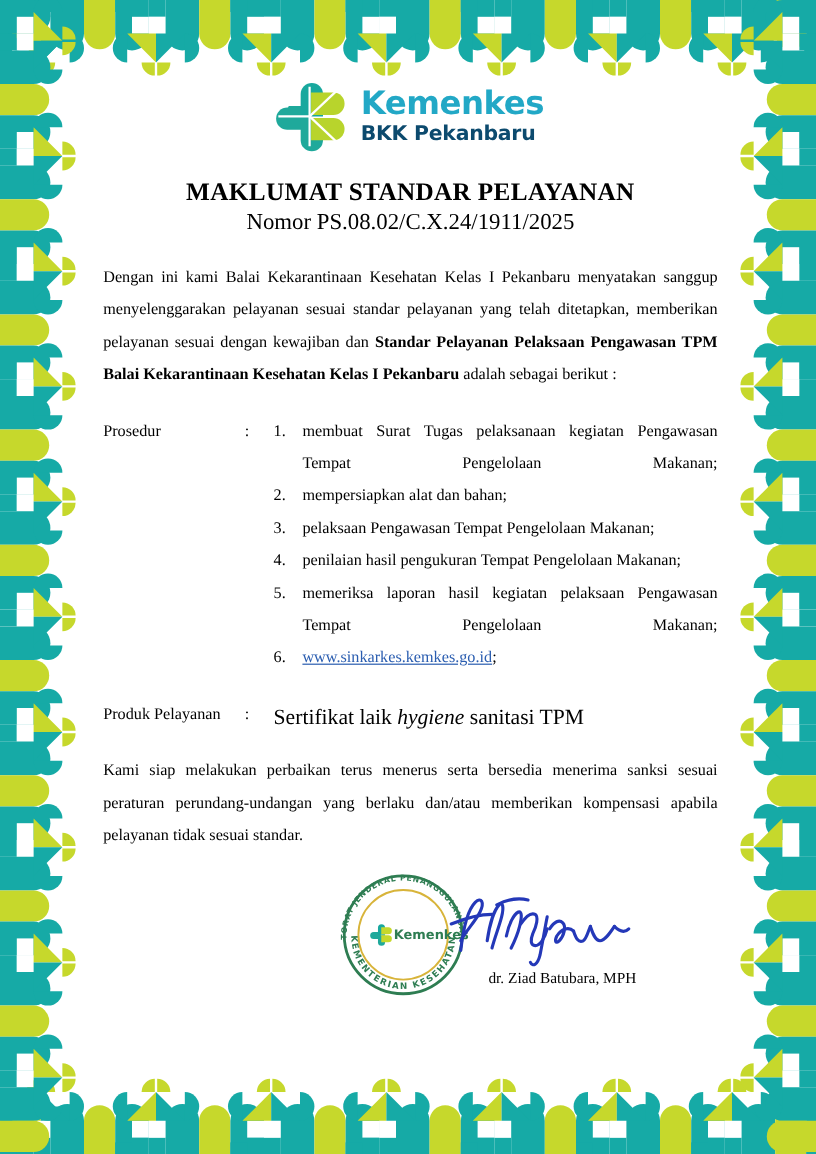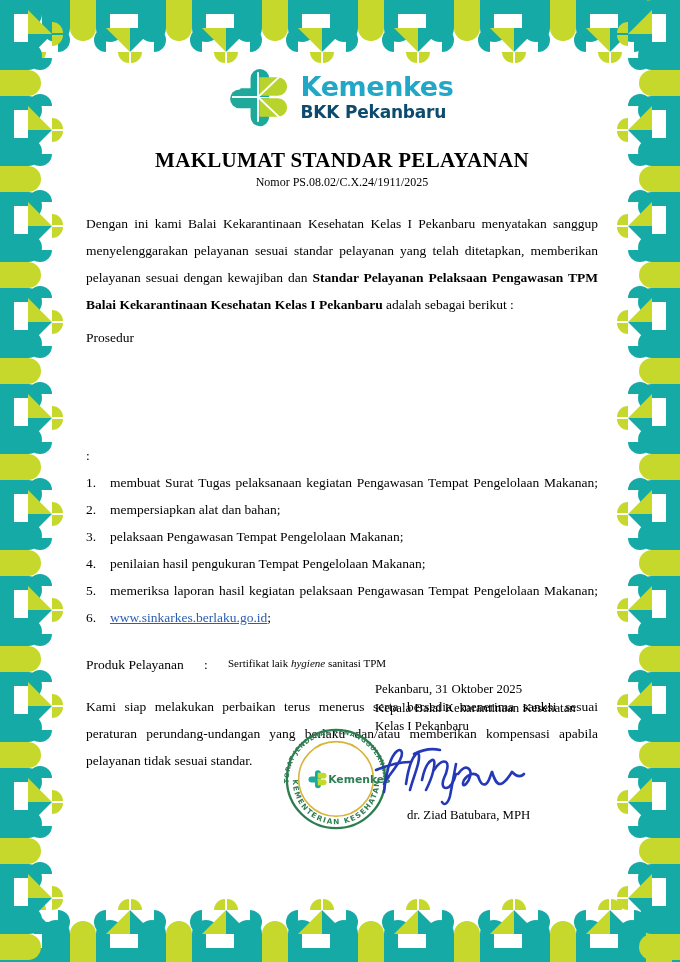--- a/index.html
+++ b/index.html
@@ -69,35 +69,34 @@
   }
   .doc-title {
     text-align: center;
     font-size: 21px;
     font-weight: bold;
     letter-spacing: 0.3px;
     margin: 0;
   }
   .doc-number {
     text-align: center;
-    font-size: 12px;
+    font-size: 19px;
     margin: 2px 0 0 0;
   }
   .para {
     font-size: 13.5px;
     text-align: justify;
     line-height: 2.0;
     margin: 20px 0 0 0;
   }
   .para b { font-weight: bold; }
 
   .proc-wrap {
     display: flex;
-    margin-top: 6px;
-    flex-direction: column;
+    margin-top: 20px;
   }
   .proc-label {
     font-size: 13.5px;
     width: 118px;
     flex: 0 0 118px;
     line-height: 2.0;
   }
   .proc-colon {
     font-size: 13.5px;
     width: 24px;
@@ -132,21 +131,21 @@
     color: #2a5db0;
     text-decoration: underline;
   }
 
   .field-row {
     display: flex;
     margin-top: 26px;
   }
   .field-label { font-size: 13.5px; width: 118px; flex: 0 0 118px; }
   .field-colon { font-size: 13.5px; width: 24px; flex: 0 0 24px; }
-  .field-value { font-size: 11px; flex: 1 1 auto; }
+  .field-value { font-size: 18px; flex: 1 1 auto; }
   .field-value i { font-style: italic; }
 
   
   .sign-block {
     position: absolute;
     left: 375px;
     top: 680px;
     width: 230px;
     font-size: 12.8px;
     line-height: 1.45;
@@ -309,38 +308,33 @@
 
     <div class="proc-wrap">
       <div class="proc-label">Prosedur</div>
       <div class="proc-colon">:</div>
       <ol class="proc-list">
         <li class="stretched">membuat Surat Tugas pelaksanaan kegiatan Pengawasan Tempat Pengelolaan Makanan;</li>
         <li>mempersiapkan alat dan bahan;</li>
         <li>pelaksaan Pengawasan Tempat Pengelolaan Makanan;</li>
         <li>penilaian hasil pengukuran Tempat Pengelolaan Makanan;</li>
         <li class="stretched">memeriksa laporan hasil kegiatan pelaksaan Pengawasan Tempat Pengelolaan Makanan;</li>
-        <li><a class="link" href="#">www.sinkarkes.berlaku.go.id</a><span>;</span></li>
+        <li><a class="link" href="#">www.sinkarkes.kemkes.go.id</a><span>;</span></li>
       </ol>
     </div>
 
     <div class="field-row">
       <div class="field-label">Produk Pelayanan</div>
       <div class="field-colon">:</div>
       <div class="field-value"><span>Sertifikat laik </span><i>hygiene</i><span> sanitasi TPM</span></div>
     </div>
 
     <p class="para">Kami siap melakukan perbaikan terus menerus serta bersedia menerima sanksi sesuai peraturan perundang-undangan yang berlaku dan/atau memberikan kompensasi apabila pelayanan tidak sesuai standar.</p>
   </div>
 
-  <div class="sign-block">
-    <div>Pekanbaru, 31 Oktober 2025</div>
-    <div>Kepala Balai Kekarantinaan Kesehatan</div>
-    <div>Kelas I Pekanbaru</div>
-  </div>
 
   <svg class="seal" viewBox="0 0 120 114">
     <defs>
       <path id="arcTop" d="M12,60 A48,48 0 0 1 108,60" fill="none"></path>
       <path id="arcBot" d="M16,60 A44,44 0 0 0 104,60" fill="none"></path>
     </defs>
     <circle cx="60" cy="58" r="50" fill="none" stroke="#2E7D52" stroke-width="2.4"></circle>
     <circle cx="60" cy="58" r="38" fill="none" stroke="#D8B43A" stroke-width="1.6"></circle>
     <text font-family="'DejaVu Sans', sans-serif" font-size="6.6" font-weight="bold" fill="#2E7D52" letter-spacing="0.6">
       <textPath href="#arcTop" startOffset="50%" text-anchor="middle">DIREKTORAT JENDERAL PENANGGULANGAN PENY</textPath>

